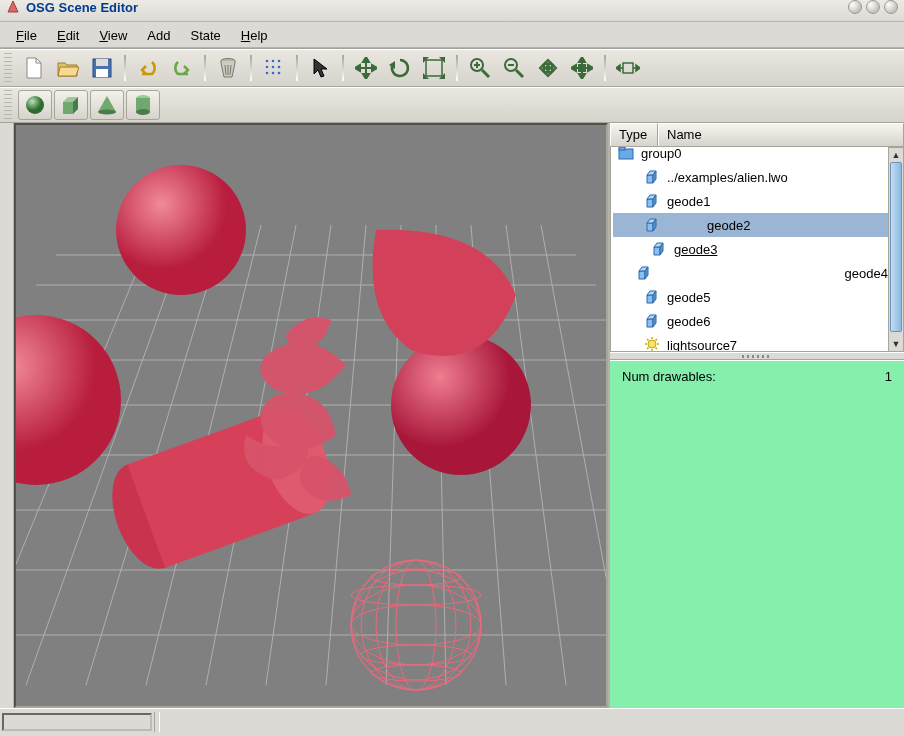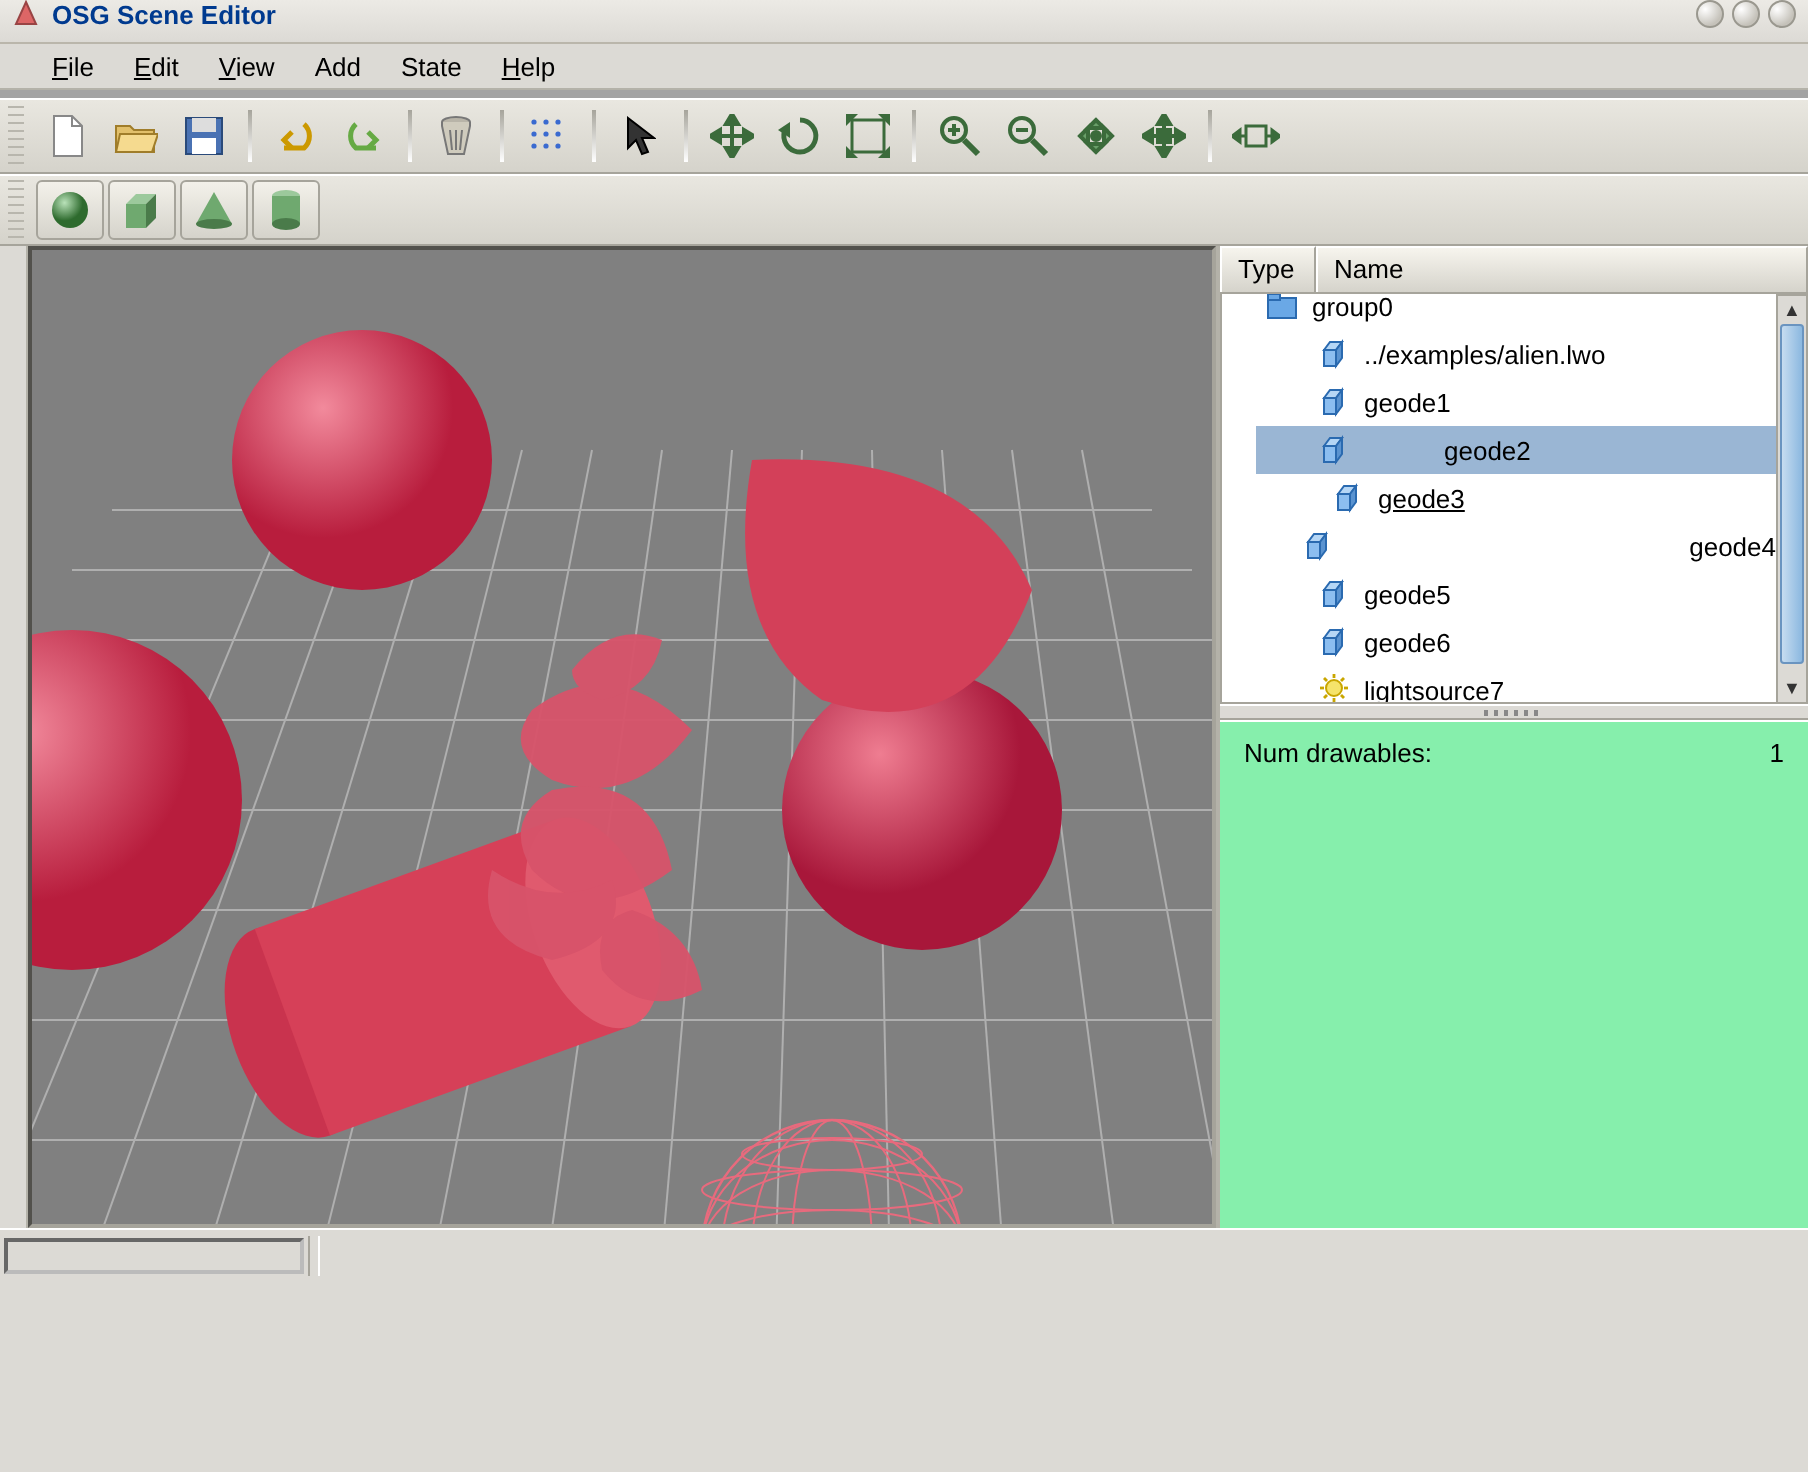--- a/index.html
+++ b/index.html
@@ -32,22 +32,22 @@
     border-radius: 50%;
     background: radial-gradient(circle at 30% 30%, #fff, #c5c2ba 70%);
     border: 1px solid #9a988f;
     margin-left: 4px;
   }
   
   .menubar {
     height: 27px;
     display: flex;
     align-items: center;
-    padding: 0 16px;
-    border-bottom: 4px solid #a3a3a3;
+    padding: 0 6px;
+    border-bottom: 1px solid #a3a3a3;
     box-shadow: inset 0 -1px 0 #b4b2a9;
   }
   .menu-item {
     padding: 3px 10px;
     cursor: default;
   }
   .menu-item u { text-decoration: underline; }
   
   .toolbar {
     height: 38px;
@@ -88,21 +88,21 @@
   .shape-btn {
     width: 34px; height: 30px;
     background: linear-gradient(#f3f1ea,#d5d3cb);
     border: 1px solid #a6a49b;
     border-radius: 3px;
     display: flex; align-items: center; justify-content: center;
   }
   
   .main {
     display: flex;
-    height: 491px;
+    height: 585px;
   }
   .left-gutter {
     width: 14px;
     background: #dcdad5;
     border-right: 1px solid #b4b2a9;
   }
   .viewport {
     flex: 1;
     background: #808080;
     position: relative;
@@ -156,21 +156,21 @@
     font-size:9px; color:#333;
   }
   .tree-scrollbar .arrow.up{top:0;}
   .tree-scrollbar .arrow.down{bottom:0;}
   .tree-scrollbar .thumb{
     position:absolute; left:1px; right:1px; top:14px; height:170px;
     background: linear-gradient(to right,#c6dcf0,#8bb8e0);
     border:1px solid #6a94c0; border-radius:2px;
   }
   .tree-inner {
-    position: absolute; top: -6px; left: 17px; right: 0;
+    position: absolute; top: -6px; left: 2px; right: 0;
   }
   .tree-row {
     height: 24px;
     display: flex;
     align-items: center;
     padding-left: 22px;
     gap: 4px;
   }
   .tree-row.selected {
     background: #9ab6d4;

